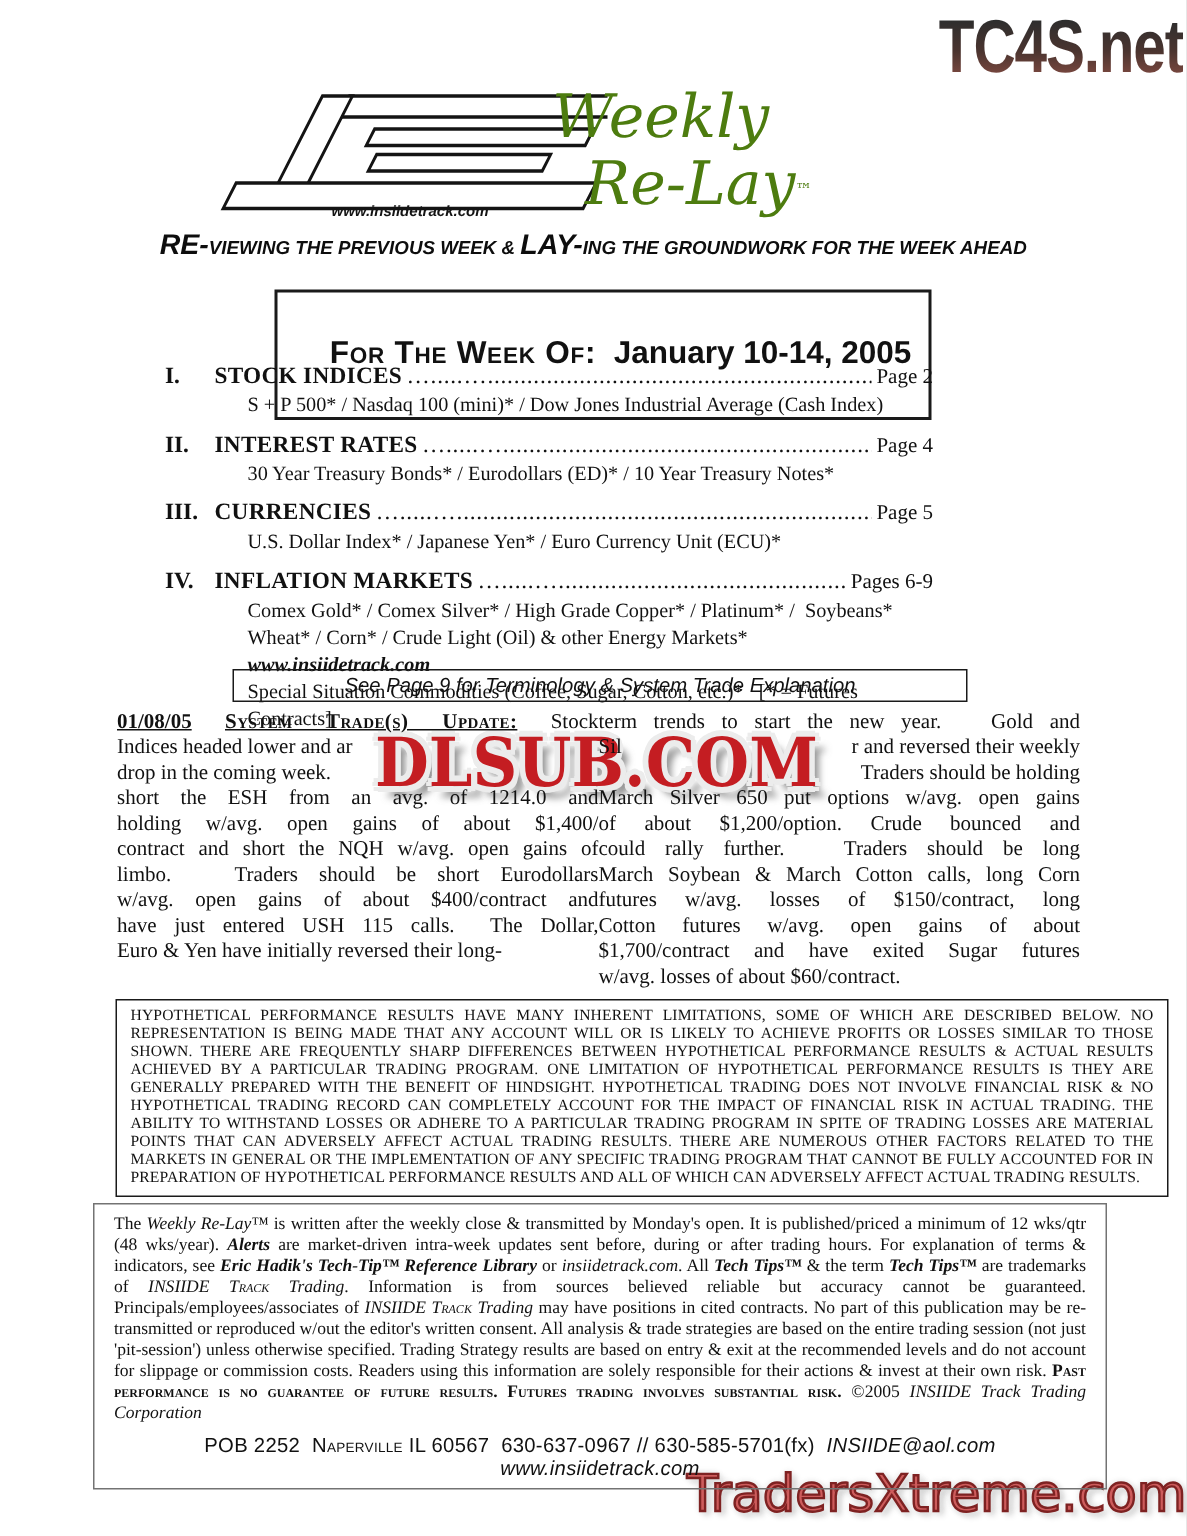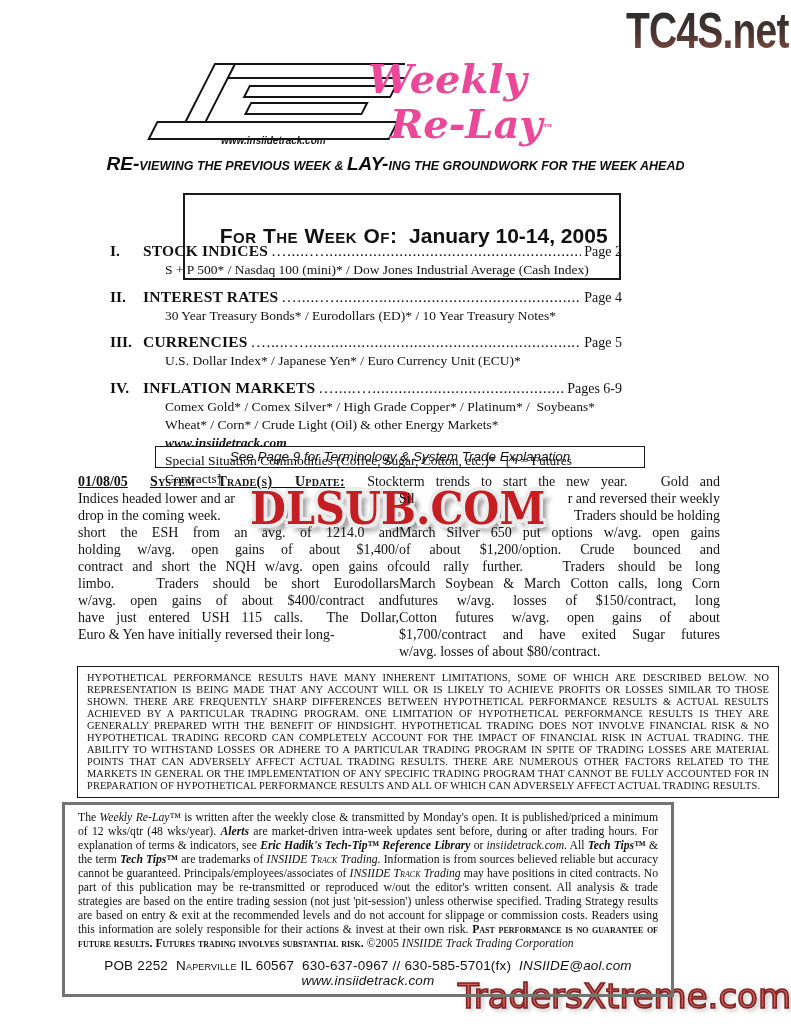--- a/index.html
+++ b/index.html
@@ -15,22 +15,22 @@
          font-size:45px;letter-spacing:0px;color:#c41d22;transform:scaleX(.92);transform-origin:left;
          text-shadow:-4px 0 0 #ececec,4px 0 0 #ececec,0 -4px 0 #ececec,0 4px 0 #ececec,
                      -3px -3px 0 #ececec,3px -3px 0 #ececec,-3px 3px 0 #ececec,3px 3px 0 #ececec,
                      7px 7px 5px rgba(110,110,110,.75);}
   .traders{position:absolute;right:0px;top:976px;font-family:"DejaVu Sans",sans-serif;font-weight:normal;
            font-size:34px;color:#cd5c5c;-webkit-text-stroke:1.6px #7e2222;letter-spacing:0px;
            text-shadow:0 0 4px #e0e0e0,0 0 6px #e6e6e6,3px 3px 4px #bdbdbd;}
 
   
   .logo-svg{position:absolute;left:143px;top:58px;}
-  .relay{position:absolute;left:368px;top:56px;font-family:"DejaVu Serif",serif;font-weight:bold;
-         font-style:italic;font-size:40px;line-height:45px;color:#ec4899;}
+  .relay{position:absolute;left:368px;top:56px;font-family:"DejaVu Serif",serif;font-weight:normal;
+         font-style:italic;font-size:40px;line-height:45px;color:#4d7c0f;}
   .relay .l2{margin-left:22px;}
   .relay .tm{font-size:11px;font-style:normal;vertical-align:6px;}
   .tagline{position:absolute;left:0;top:153px;width:100%;text-align:center;
            font-family:"Liberation Sans",sans-serif;font-style:italic;color:#0d0d0d;}
   .tagline .big{font-size:19px;font-weight:bold;letter-spacing:0px;}
   .tagline .small{font-size:12.5px;font-weight:600;}
 
   .week-box{position:absolute;left:183px;top:193px;width:434px;border:2px solid #1a1a1a;
             text-align:center;padding:5px 0 6px 0;font-family:"Liberation Sans",sans-serif;
             font-weight:bold;font-size:21px;white-space:pre;}
@@ -59,21 +59,21 @@
   .bline.n{text-align:left;}
   .bline.r{text-align:right;}
   .bline.s{display:flex;justify-content:space-between;}
   .lead-date{font-weight:bold;text-decoration:underline;}
   .lead-title{font-weight:bold;font-variant:small-caps;text-decoration:underline;letter-spacing:.3px;}
 
   
   .box1{position:absolute;left:77px;top:666px;width:702px;border:1px solid #1a1a1a;
         padding:5px 9px 5px 9px;font-size:10.4px;line-height:11.95px;text-align:justify;
         letter-spacing:.1px;box-sizing:border-box;}
-  .box2{position:absolute;left:62px;top:802px;width:612px;border:3px solid #737373;
+  .box2{position:absolute;left:62px;top:802px;width:676px;border:1px solid #737373;
         padding:6px 13px 6px 13px;box-sizing:border-box;}
   .box2-text{font-size:11.7px;line-height:14px;text-align:justify;}
   .pob{margin-top:7px;text-align:center;font-family:"Liberation Sans",sans-serif;
        font-size:13.5px;letter-spacing:.2px;white-space:pre-wrap;}
 
   .seg-n{} 
   .seg-i{font-style:italic;}
   .seg-bi{font-style:italic;font-weight:bold;}
   .seg-isc{font-style:italic;font-variant:small-caps;}
   .seg-sc{font-variant:small-caps;font-weight:bold;}
@@ -175,21 +175,21 @@
           <div class="bline j">term trends to start the new year.   Gold and</div>
           <div class="bline s"><span>Sil</span><span>r and reversed their weekly</span></div>
           <div class="bline r">Traders should be holding</div>
           <div class="bline j">March Silver 650 put options w/avg. open gains</div>
           <div class="bline j">of about $1,200/option. Crude bounced and</div>
           <div class="bline j">could rally further.   Traders should be long</div>
           <div class="bline j">March Soybean &amp; March Cotton calls, long Corn</div>
           <div class="bline j">futures w/avg. losses of $150/contract, long</div>
           <div class="bline j">Cotton futures w/avg. open gains of about</div>
           <div class="bline j">$1,700/contract and have exited Sugar futures</div>
-          <div class="bline n">w/avg. losses of about $80/contract.</div>
+          <div class="bline n">w/avg. losses of about $60/contract.</div>
         </div>
     </div>
   </div>
 
   <div class="box1">HYPOTHETICAL PERFORMANCE RESULTS HAVE MANY INHERENT LIMITATIONS,  SOME OF WHICH ARE DESCRIBED BELOW. NO REPRESENTATION IS BEING MADE THAT ANY ACCOUNT WILL OR IS LIKELY TO ACHIEVE PROFITS OR LOSSES SIMILAR TO THOSE SHOWN. THERE ARE FREQUENTLY SHARP DIFFERENCES BETWEEN HYPOTHETICAL PERFORMANCE RESULTS &amp; ACTUAL RESULTS ACHIEVED BY A PARTICULAR TRADING PROGRAM. ONE LIMITATION OF HYPOTHETICAL PERFORMANCE RESULTS IS THEY ARE GENERALLY PREPARED WITH THE BENEFIT OF HINDSIGHT.   HYPOTHETICAL TRADING DOES NOT INVOLVE FINANCIAL RISK &amp; NO HYPOTHETICAL TRADING RECORD CAN COMPLETELY ACCOUNT FOR THE IMPACT OF FINANCIAL RISK IN ACTUAL TRADING. THE ABILITY TO WITHSTAND LOSSES OR ADHERE TO A PARTICULAR TRADING PROGRAM IN SPITE OF TRADING LOSSES ARE MATERIAL POINTS THAT CAN ADVERSELY AFFECT ACTUAL TRADING RESULTS. THERE ARE NUMEROUS OTHER FACTORS RELATED TO THE MARKETS IN GENERAL OR THE IMPLEMENTATION OF ANY SPECIFIC TRADING PROGRAM THAT CANNOT BE FULLY ACCOUNTED FOR IN PREPARATION OF HYPOTHETICAL PERFORMANCE RESULTS AND ALL OF WHICH CAN ADVERSELY AFFECT ACTUAL TRADING RESULTS.</div>
 
   <div class="box2">
     <div class="box2-text"><span class="seg-n">The </span><span class="seg-i">Weekly Re-Lay™</span><span class="seg-n"> is written after the weekly close &amp; transmitted by Monday's open.  It is published/priced a minimum of 12 wks/qtr (48 wks/year). </span><span class="seg-bi">Alerts</span><span class="seg-n"> are market-driven intra-week updates sent before, during or after trading hours. For explanation of terms &amp; indicators, see </span><span class="seg-bi">Eric Hadik's Tech-Tip™ Reference Library</span><span class="seg-n"> or </span><span class="seg-i">insiidetrack.com</span><span class="seg-n">. All </span><span class="seg-bi">Tech Tips™</span><span class="seg-n"> &amp; the term </span><span class="seg-bi">Tech Tips™</span><span class="seg-n"> are trademarks of </span><span class="seg-isc">INSIIDE Track</span><span class="seg-i"> Trading</span><span class="seg-n">. Information is from sources believed reliable but accuracy cannot be guaranteed. Principals/employees/associates of </span><span class="seg-isc">INSIIDE Track</span><span class="seg-i"> Trading</span><span class="seg-n"> may have positions in cited contracts. No part of this publication may be re-transmitted or reproduced w/out the editor's written consent. All analysis &amp; trade strategies are based on the entire trading session (not just 'pit-session') unless otherwise specified. Trading Strategy results are based on entry &amp; exit at the recommended levels and do not account for slippage or commission costs. Readers using this information are solely responsible for their actions &amp; invest at their own risk.  </span><span class="seg-sc">Past performance is no guarantee of future results.  Futures trading involves substantial risk.</span><span class="seg-n">        ©2005 </span><span class="seg-i">INSIIDE Track Trading Corporation</span></div>
     <div class="pob"><span class="seg-n">POB 2252  </span><span class="seg-scn">Naperville</span><span class="seg-n"> IL 60567  630-637-0967 // 630-585-5701(fx)  </span><span class="seg-i">INSIIDE@aol.com  www.insiidetrack.com</span></div>
   </div>

